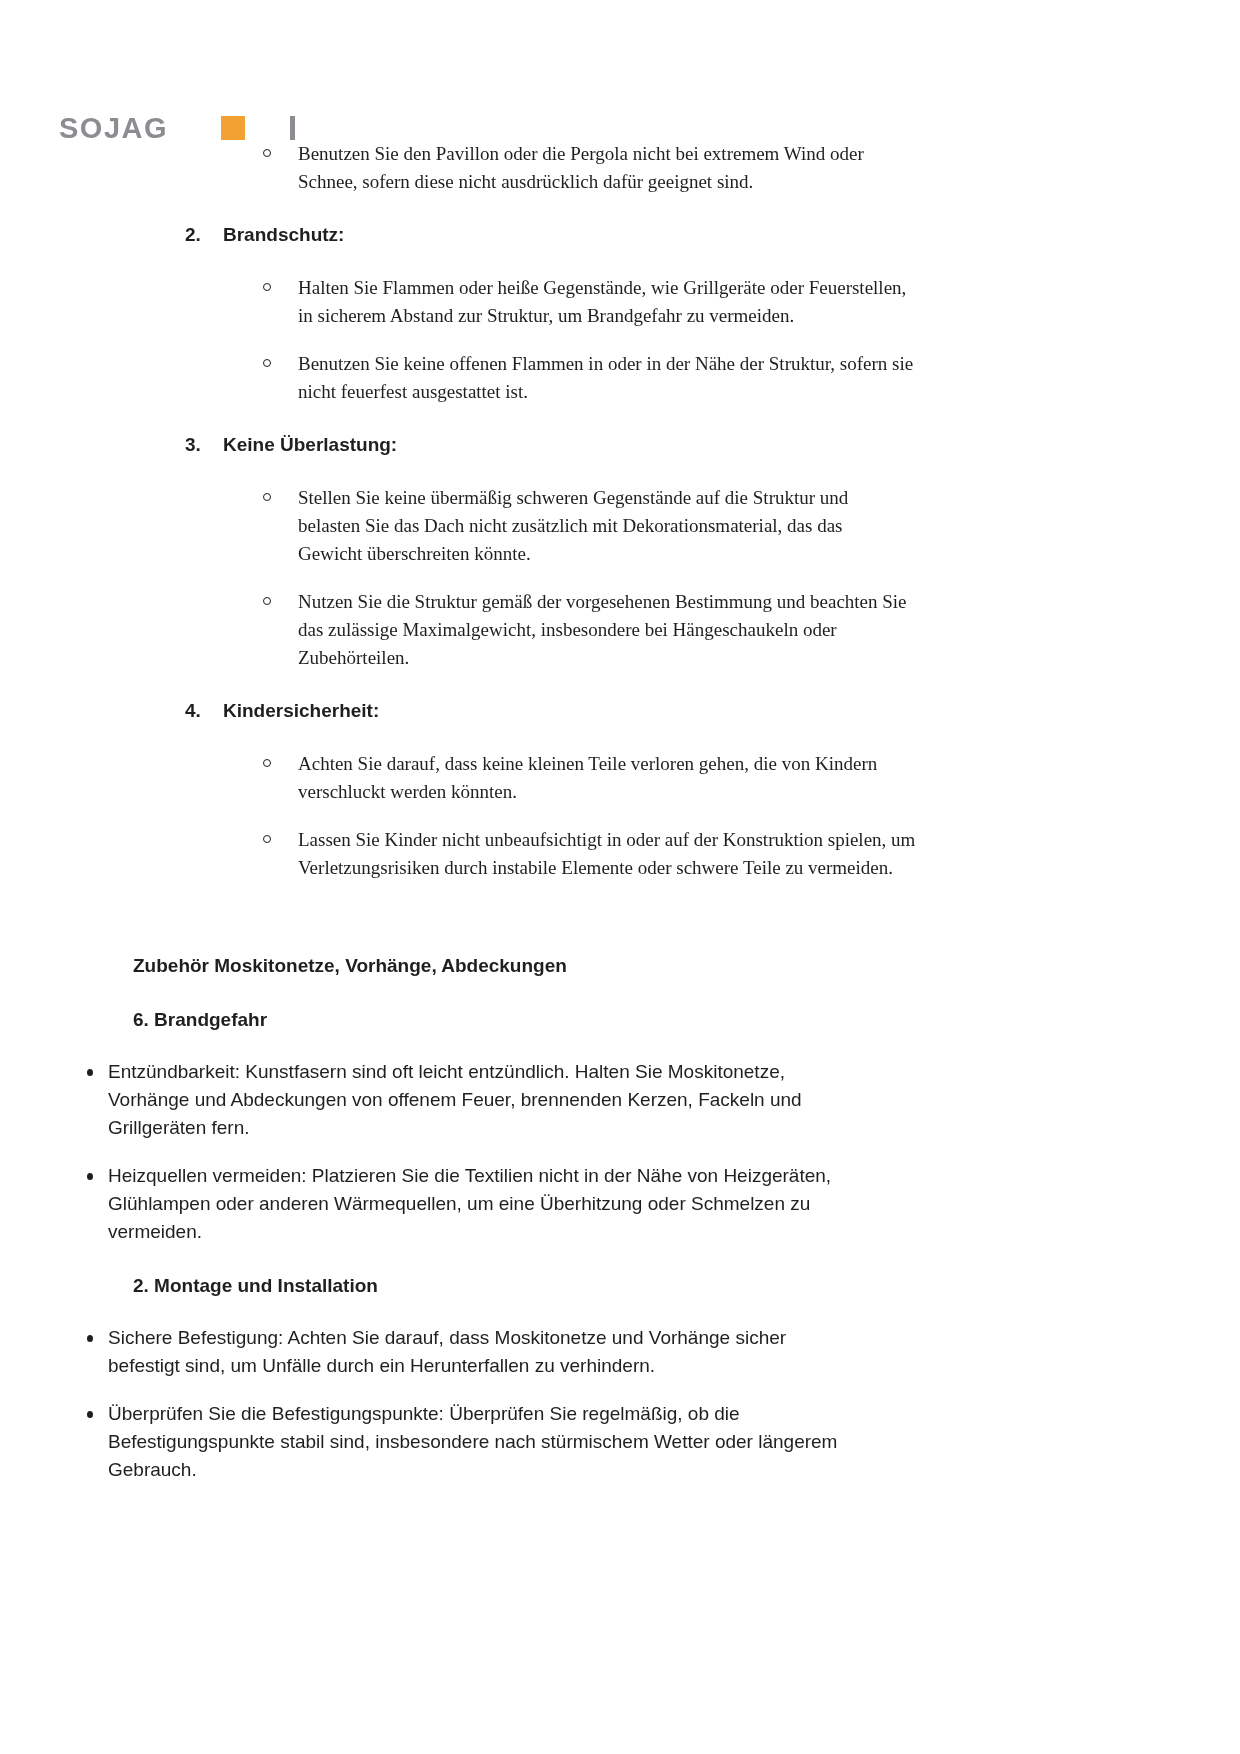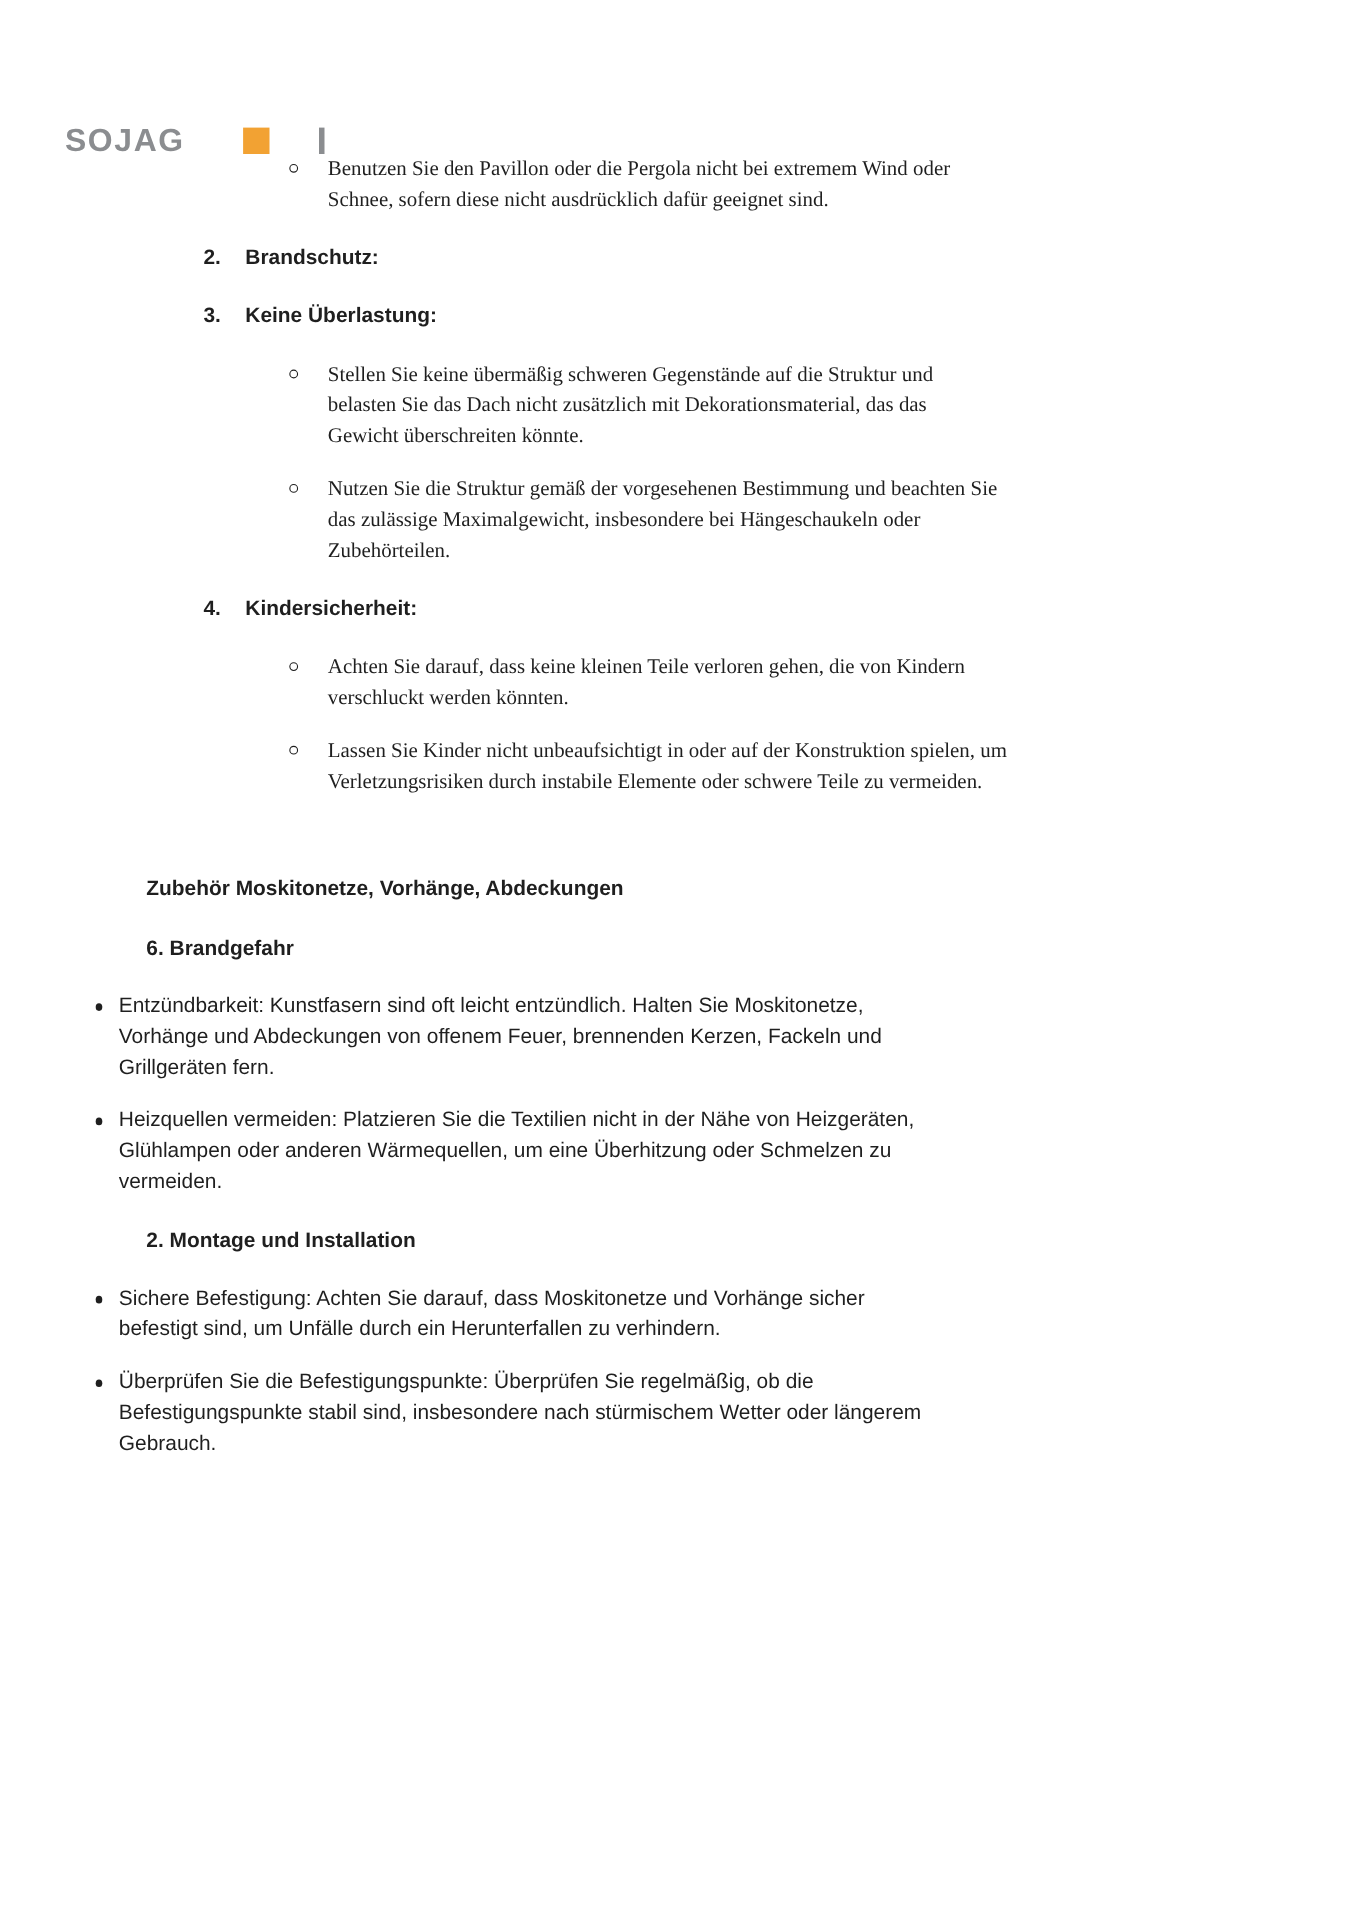--- a/index.html
+++ b/index.html
@@ -126,20 +126,30 @@
   <div class="olist-item">
     <span class="o-marker"></span>
     <span class="item-text">Benutzen Sie den Pavillon oder die Pergola nicht bei extremem Wind oder
 Schnee, sofern diese nicht ausdrücklich dafür geeignet sind.</span>
   </div>
 
   <div class="num-heading">
     <span class="num">2.</span>
     <span class="title">Brandschutz:</span>
   </div>
+  <div class="olist-item">
+    <span class="o-marker"></span>
+    <span class="item-text">Halten Sie Flammen oder heiße Gegenstände, wie Grillgeräte oder Feuerstellen,
+in sicherem Abstand zur Struktur, um Brandgefahr zu vermeiden.</span>
+  </div>
+  <div class="olist-item">
+    <span class="o-marker"></span>
+    <span class="item-text">Benutzen Sie keine offenen Flammen in oder in der Nähe der Struktur, sofern sie
+nicht feuerfest ausgestattet ist.</span>
+  </div>
 
   <div class="num-heading">
     <span class="num">3.</span>
     <span class="title">Keine Überlastung:</span>
   </div>
   <div class="olist-item">
     <span class="o-marker"></span>
     <span class="item-text">Stellen Sie keine übermäßig schweren Gegenstände auf die Struktur und
 belasten Sie das Dach nicht zusätzlich mit Dekorationsmaterial, das das
 Gewicht überschreiten könnte.</span>

